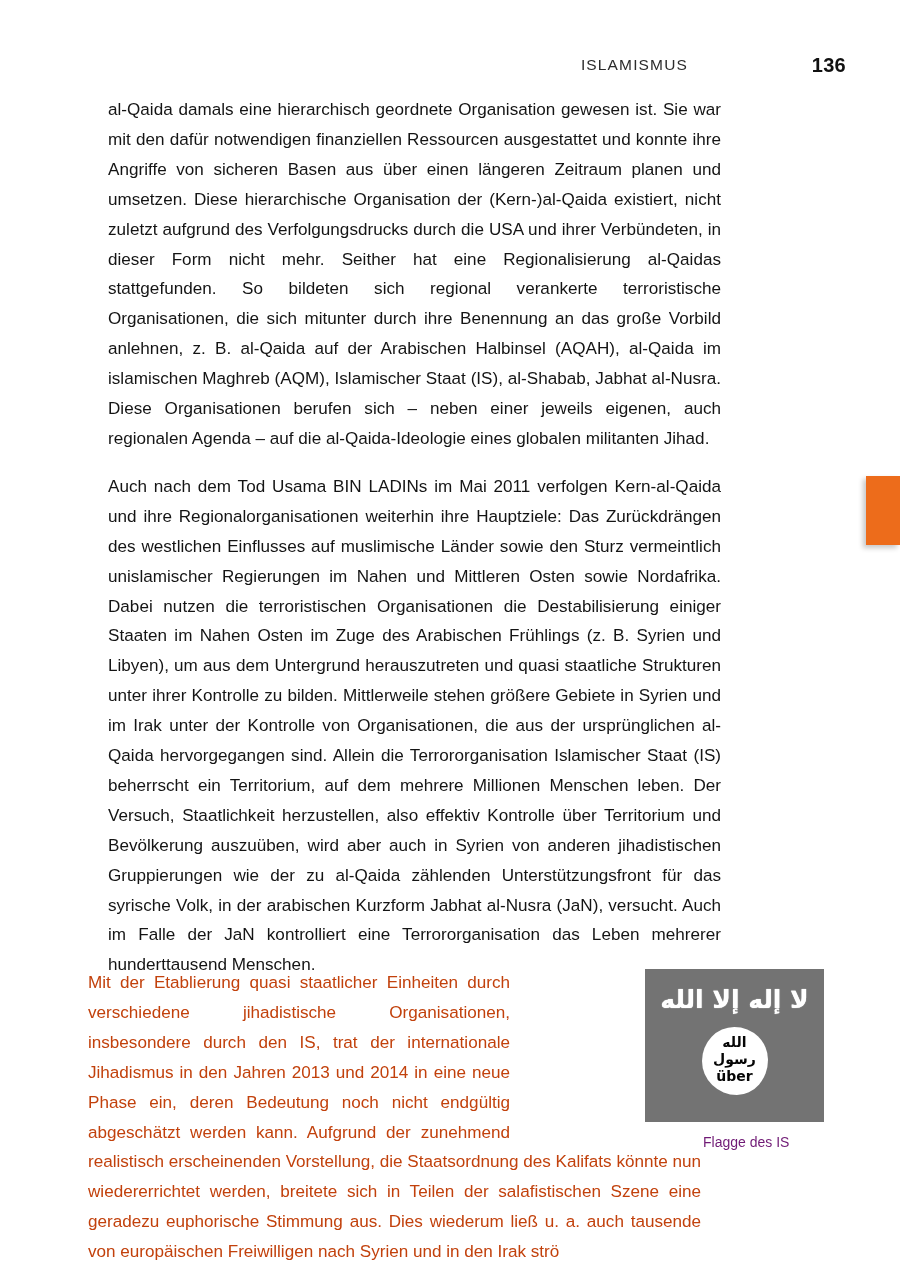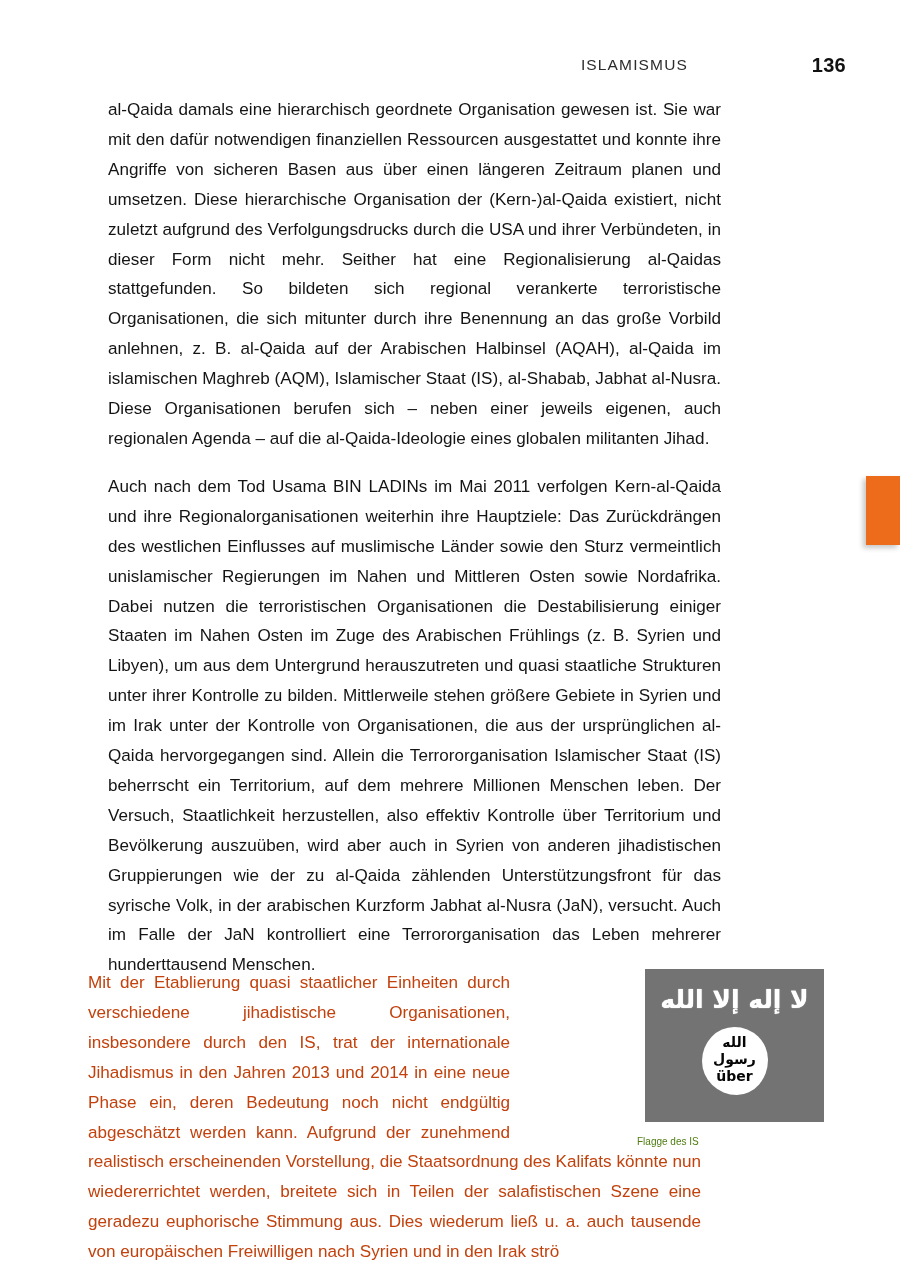--- a/index.html
+++ b/index.html
@@ -159,23 +159,24 @@
     text-align: center;
     color: #050505;
     font-size: 14px;
     line-height: 17px;
     font-family: "DejaVu Sans", sans-serif;
     direction: rtl;
     font-weight: bold;
   }
   #figure-caption {
     margin-top: 11px;
-    font-size: 10px;
+    margin-left: 66px;
+    font-size: 14px;
     line-height: 18px;
-    color: #4d7c0f;
+    color: #701a75;
     white-space: nowrap;
   }
 </style>
 </head>
 <body>
 
 <div id="page">
 
   <div id="running-head">
     <div id="head-title">ISLAMISMUS</div>

